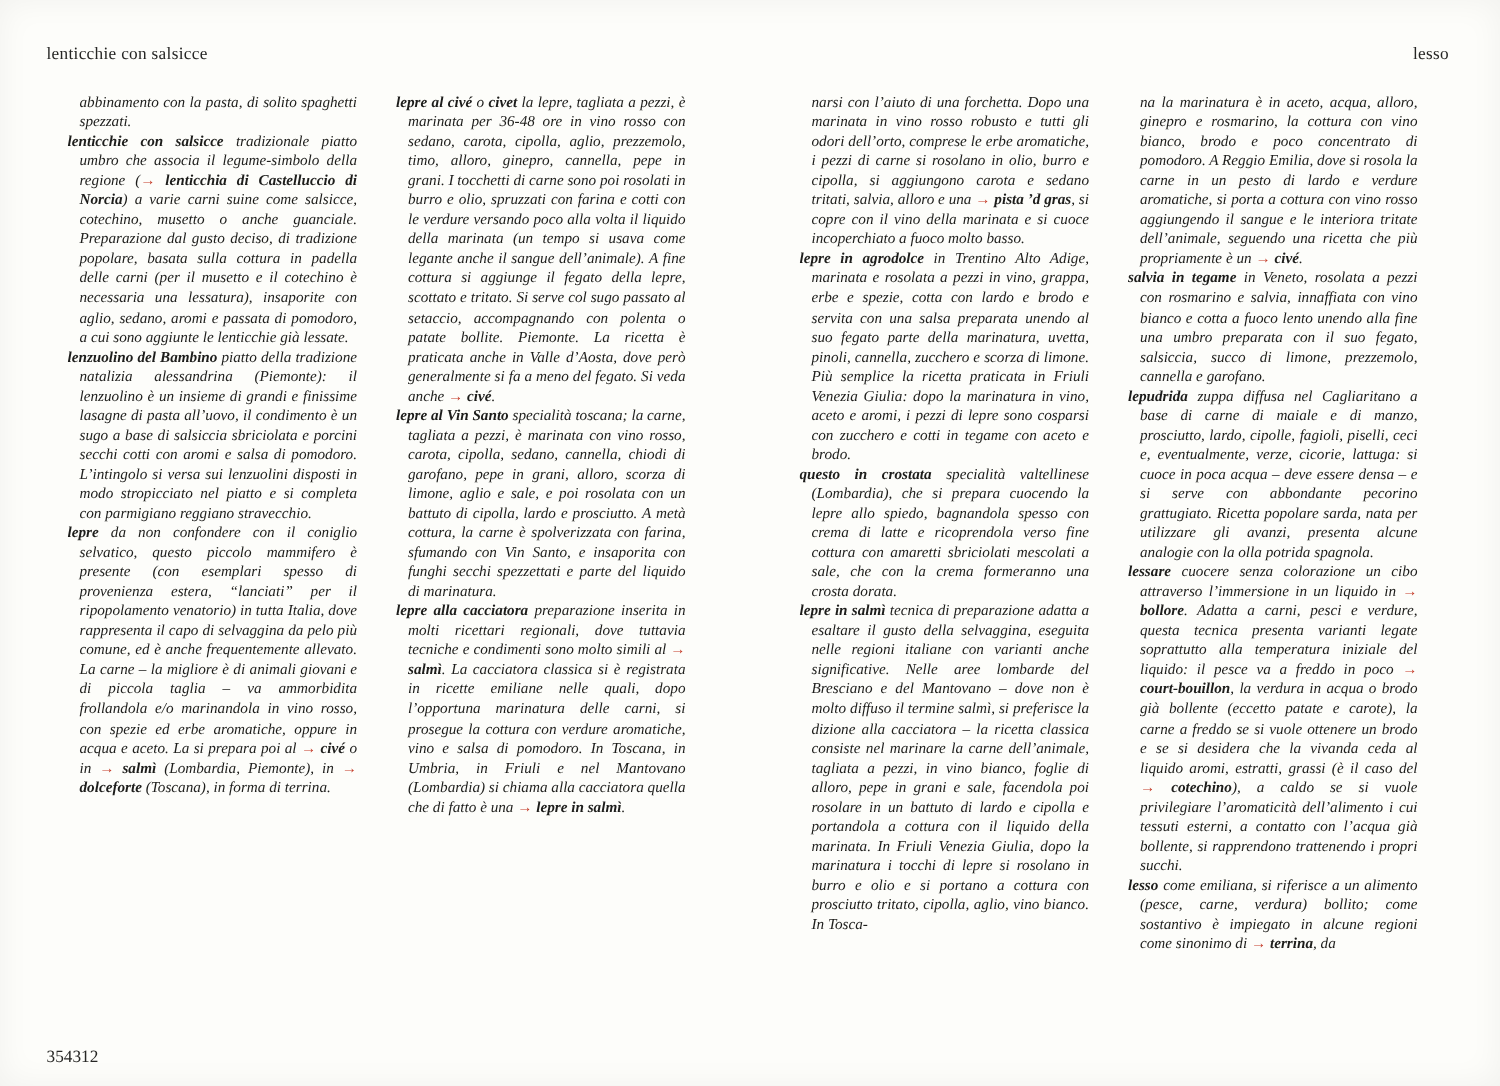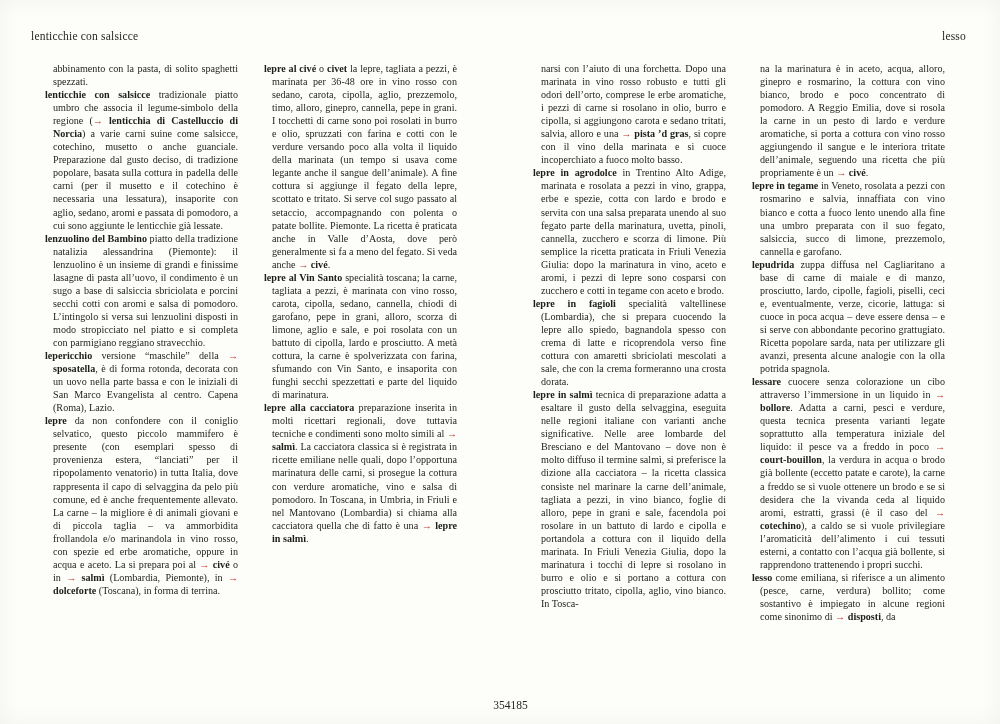--- a/index.html
+++ b/index.html
@@ -17,78 +17,78 @@
     overflow:hidden;
   }
   .running-head {
     position:absolute; top:30px; left:31px; right:34px;
     display:flex; justify-content:space-between;
     font-size:11.5px; letter-spacing:0.2px; color:#262624;
   }
   .spread {
     position:absolute; top:62px; left:45px;
     display:flex;
+    font-style:italic;
   }
   .col {
     width:193px; height:632px; overflow:hidden;
     font-size:10.15px; line-height:13.05px;
     text-align:justify;
     color: var(--ink, #1d1d1b);
   }
   .col-gap { width:26px; }
   .gutter-gap { width:76px; }
   .col p.entry { text-indent:-8px; padding-left:8px; }
   .col p.cont  { text-indent:0;   padding-left:8px; }
   .bold { font-weight:bold; }
   .arrow { color: var(--accent, #c43b28); font-weight:bold; }
   .page-numbers {
     position:absolute; bottom:13px; left:31px; right:34px;
-    display:flex; justify-content:center;
-    font-size:11.5px; color:#262624;margin-left:24px;
+    display:flex; justify-content:flex-start;
+    font-size:11.5px; color:#262624;
   }
 </style>
 </head>
 <body>
 
 <div class="sheet">
 
   <div class="running-head">
     <span>lenticchie con salsicce</span>
     <span>lesso</span>
   </div>
 
   <div class="spread">
     <div class="col">
         <p class="cont"><span>abbinamento con la pasta, di solito spaghetti spezzati.</span></p>
         <p class="entry"><span class="bold">lenticchie con salsicce</span><span> tradizionale piatto umbro che associa il legume-simbolo della regione (</span><span class="arrow">→ </span><span class="bold">lenticchia di Castelluccio di Norcia</span><span>) a varie carni suine come salsicce, cotechino, musetto o anche guanciale. Preparazione dal gusto deciso, di tradizione popolare, basata sulla cottura in padella delle carni (per il musetto e il cotechino è necessaria una lessatura), insaporite con aglio, sedano, aromi e passata di pomodoro, a cui sono aggiunte le lenticchie già lessate.</span></p>
         <p class="entry"><span class="bold">lenzuolino del Bambino</span><span> piatto della tradizione natalizia alessandrina (Piemonte): il lenzuolino è un insieme di grandi e finissime lasagne di pasta all’uovo, il condimento è un sugo a base di salsiccia sbriciolata e porcini secchi cotti con aromi e salsa di pomodoro. L’intingolo si versa sui lenzuolini disposti in modo stropicciato nel piatto e si completa con parmigiano reggiano stravecchio.</span></p>
-        <p class="entry"><span class="bold">lepericchio</span><span> versione “maschile” della </span><span class="arrow">→ </span><span class="bold">sposatella</span><span>, è di forma rotonda, decorata con un uovo nella parte bassa e con le iniziali di San Marco Evangelista al centro. Capena (Roma), Lazio.</span></p>
         <p class="entry"><span class="bold">lepre</span><span> da non confondere con il coniglio selvatico, questo piccolo mammifero è presente (con esemplari spesso di provenienza estera, “lanciati” per il ripopolamento venatorio) in tutta Italia, dove rappresenta il capo di selvaggina da pelo più comune, ed è anche frequentemente allevato. La carne – la migliore è di animali giovani e di piccola taglia – va ammorbidita frollandola e/o marinandola in vino rosso, con spezie ed erbe aromatiche, oppure in acqua e aceto. La si prepara poi al </span><span class="arrow">→ </span><span class="bold">civé</span><span> o in </span><span class="arrow">→ </span><span class="bold">salmì</span><span> (Lombardia, Piemonte), in </span><span class="arrow">→ </span><span class="bold">dolceforte</span><span> (Toscana), in forma di terrina.</span></p>
       </div>
     <div class="col-gap"></div>
     <div class="col">
         <p class="entry"><span class="bold">lepre al civé</span><span> o </span><span class="bold">civet</span><span> la lepre, tagliata a pezzi, è marinata per 36-48 ore in vino rosso con sedano, carota, cipolla, aglio, prezzemolo, timo, alloro, ginepro, cannella, pepe in grani. I tocchetti di carne sono poi rosolati in burro e olio, spruzzati con farina e cotti con le verdure versando poco alla volta il liquido della marinata (un tempo si usava come legante anche il sangue dell’animale). A fine cottura si aggiunge il fegato della lepre, scottato e tritato. Si serve col sugo passato al setaccio, accompagnando con polenta o patate bollite. Piemonte. La ricetta è praticata anche in Valle d’Aosta, dove però generalmente si fa a meno del fegato. Si veda anche </span><span class="arrow">→ </span><span class="bold">civé</span><span>.</span></p>
         <p class="entry"><span class="bold">lepre al Vin Santo</span><span> specialità toscana; la carne, tagliata a pezzi, è marinata con vino rosso, carota, cipolla, sedano, cannella, chiodi di garofano, pepe in grani, alloro, scorza di limone, aglio e sale, e poi rosolata con un battuto di cipolla, lardo e prosciutto. A metà cottura, la carne è spolverizzata con farina, sfumando con Vin Santo, e insaporita con funghi secchi spezzettati e parte del liquido di marinatura.</span></p>
         <p class="entry"><span class="bold">lepre alla cacciatora</span><span> preparazione inserita in molti ricettari regionali, dove tuttavia tecniche e condimenti sono molto simili al </span><span class="arrow">→ </span><span class="bold">salmì</span><span>. La cacciatora classica si è registrata in ricette emiliane nelle quali, dopo l’opportuna marinatura delle carni, si prosegue la cottura con verdure aromatiche, vino e salsa di pomodoro. In Toscana, in Umbria, in Friuli e nel Mantovano (Lombardia) si chiama alla cacciatora quella che di fatto è una </span><span class="arrow">→ </span><span class="bold">lepre in salmì</span><span>.</span></p>
       </div>
     <div class="gutter-gap"></div>
     <div class="col">
         <p class="cont"><span>narsi con l’aiuto di una forchetta. Dopo una marinata in vino rosso robusto e tutti gli odori dell’orto, comprese le erbe aromatiche, i pezzi di carne si rosolano in olio, burro e cipolla, si aggiungono carota e sedano tritati, salvia, alloro e una </span><span class="arrow">→ </span><span class="bold">pista ’d gras</span><span>, si copre con il vino della marinata e si cuoce incoperchiato a fuoco molto basso.</span></p>
         <p class="entry"><span class="bold">lepre in agrodolce</span><span> in Trentino Alto Adige, marinata e rosolata a pezzi in vino, grappa, erbe e spezie, cotta con lardo e brodo e servita con una salsa preparata unendo al suo fegato parte della marinatura, uvetta, pinoli, cannella, zucchero e scorza di limone. Più semplice la ricetta praticata in Friuli Venezia Giulia: dopo la marinatura in vino, aceto e aromi, i pezzi di lepre sono cosparsi con zucchero e cotti in tegame con aceto e brodo.</span></p>
-        <p class="entry"><span class="bold">lepre in fagioli</span><span> specialità valtellinese (Lombardia), che si prepara cuocendo la lepre allo spiedo, bagnandola spesso con crema di latte e ricoprendola verso fine cottura con amaretti sbriciolati mescolati a sale, che con la crema formeranno una crosta dorata.</span></p>
+        <p class="entry"><span class="bold">questo in crostata</span><span> specialità valtellinese (Lombardia), che si prepara cuocendo la lepre allo spiedo, bagnandola spesso con crema di latte e ricoprendola verso fine cottura con amaretti sbriciolati mescolati a sale, che con la crema formeranno una crosta dorata.</span></p>
         <p class="entry"><span class="bold">lepre in salmì</span><span> tecnica di preparazione adatta a esaltare il gusto della selvaggina, eseguita nelle regioni italiane con varianti anche significative. Nelle aree lombarde del Bresciano e del Mantovano – dove non è molto diffuso il termine salmì, si preferisce la dizione alla cacciatora – la ricetta classica consiste nel marinare la carne dell’animale, tagliata a pezzi, in vino bianco, foglie di alloro, pepe in grani e sale, facendola poi rosolare in un battuto di lardo e cipolla e portandola a cottura con il liquido della marinata. In Friuli Venezia Giulia, dopo la marinatura i tocchi di lepre si rosolano in burro e olio e si portano a cottura con prosciutto tritato, cipolla, aglio, vino bianco. In Tosca-</span></p>
       </div>
     <div class="col-gap"></div>
     <div class="col">
         <p class="cont"><span>na la marinatura è in aceto, acqua, alloro, ginepro e rosmarino, la cottura con vino bianco, brodo e poco concentrato di pomodoro. A Reggio Emilia, dove si rosola la carne in un pesto di lardo e verdure aromatiche, si porta a cottura con vino rosso aggiungendo il sangue e le interiora tritate dell’animale, seguendo una ricetta che più propriamente è un </span><span class="arrow">→ </span><span class="bold">civé</span><span>.</span></p>
-        <p class="entry"><span class="bold">lepre in tegame</span><span> in Veneto, rosolata a pezzi con rosmarino e salvia, innaffiata con vino bianco e cotta a fuoco lento unendo alla fine una umbro preparata con il suo fegato, salsiccia, succo di limone, prezzemolo, cannella e garofano.</span></p>
+        <p class="entry"><span class="bold">salvia in tegame</span><span> in Veneto, rosolata a pezzi con rosmarino e salvia, innaffiata con vino bianco e cotta a fuoco lento unendo alla fine una umbro preparata con il suo fegato, salsiccia, succo di limone, prezzemolo, cannella e garofano.</span></p>
         <p class="entry"><span class="bold">lepudrida</span><span> zuppa diffusa nel Cagliaritano a base di carne di maiale e di manzo, prosciutto, lardo, cipolle, fagioli, piselli, ceci e, eventualmente, verze, cicorie, lattuga: si cuoce in poca acqua – deve essere densa – e si serve con abbondante pecorino grattugiato. Ricetta popolare sarda, nata per utilizzare gli avanzi, presenta alcune analogie con la olla potrida spagnola.</span></p>
         <p class="entry"><span class="bold">lessare</span><span> cuocere senza colorazione un cibo attraverso l’immersione in un liquido in </span><span class="arrow">→ </span><span class="bold">bollore</span><span>. Adatta a carni, pesci e verdure, questa tecnica presenta varianti legate soprattutto alla temperatura iniziale del liquido: il pesce va a freddo in poco </span><span class="arrow">→ </span><span class="bold">court-bouillon</span><span>, la verdura in acqua o brodo già bollente (eccetto patate e carote), la carne a freddo se si vuole ottenere un brodo e se si desidera che la vivanda ceda al liquido aromi, estratti, grassi (è il caso del </span><span class="arrow">→ </span><span class="bold">cotechino</span><span>), a caldo se si vuole privilegiare l’aromaticità dell’alimento i cui tessuti esterni, a contatto con l’acqua già bollente, si rapprendono trattenendo i propri succhi.</span></p>
-        <p class="entry"><span class="bold">lesso</span><span> come emiliana, si riferisce a un alimento (pesce, carne, verdura) bollito; come sostantivo è impiegato in alcune regioni come sinonimo di </span><span class="arrow">→ </span><span class="bold">disposti</span><span>, da</span></p>
+        <p class="entry"><span class="bold">lesso</span><span> come emiliana, si riferisce a un alimento (pesce, carne, verdura) bollito; come sostantivo è impiegato in alcune regioni come sinonimo di </span><span class="arrow">→ </span><span class="bold">terrina</span><span>, da</span></p>
       </div>
   </div>
 
   <div class="page-numbers">
     <span>354</span>
-    <span>185</span>
+    <span>312</span>
   </div>
 
 </div>
 
 </body></html>

